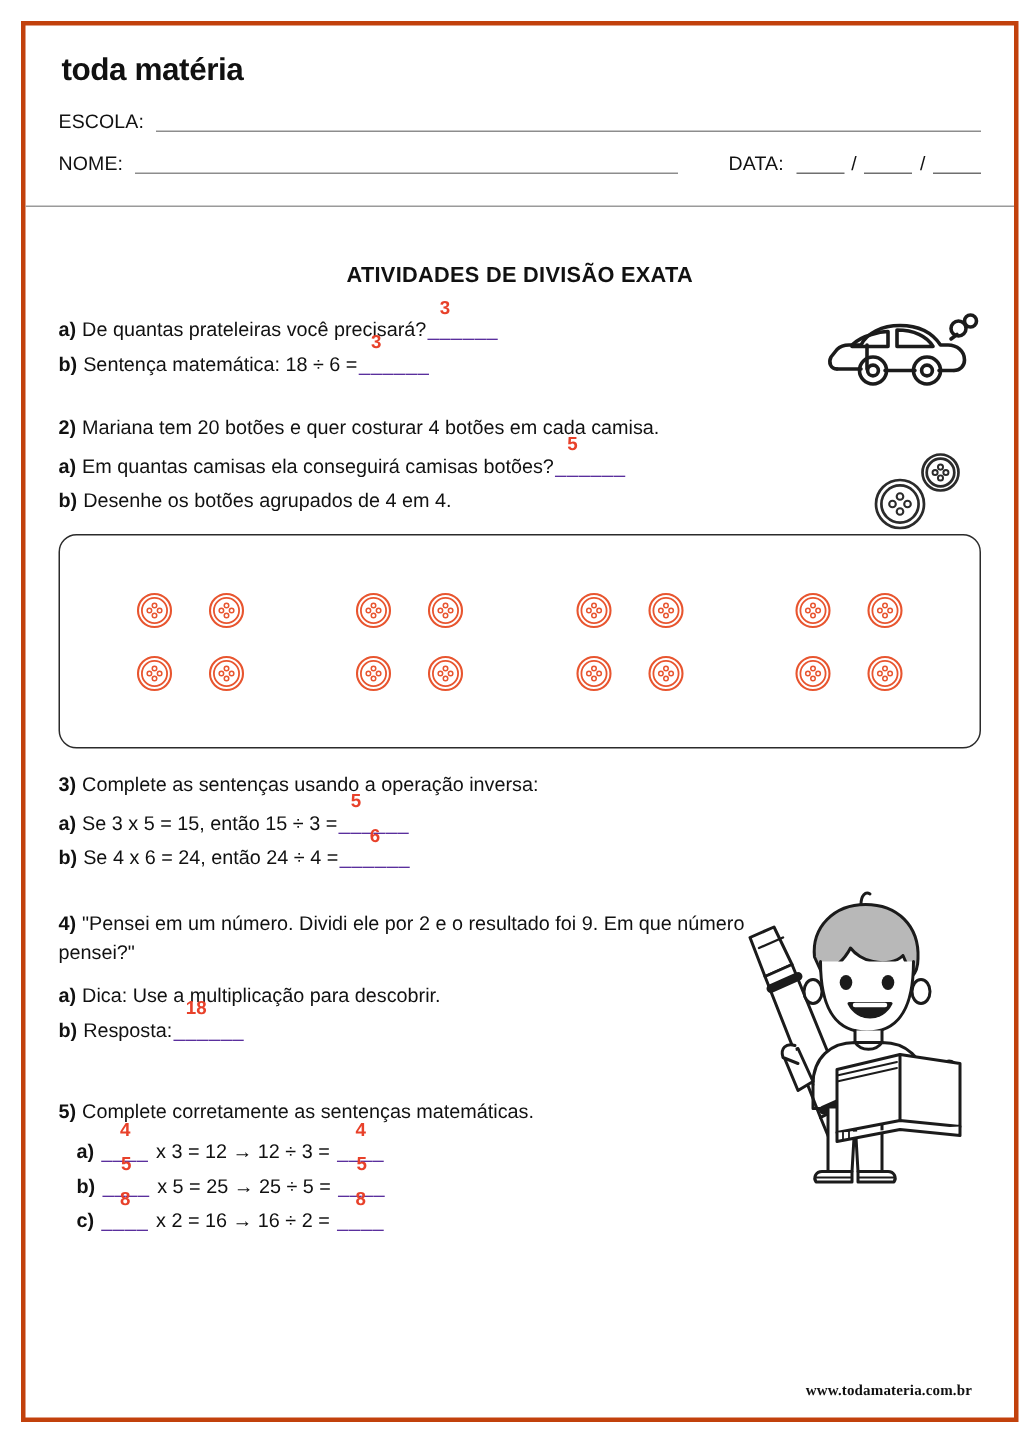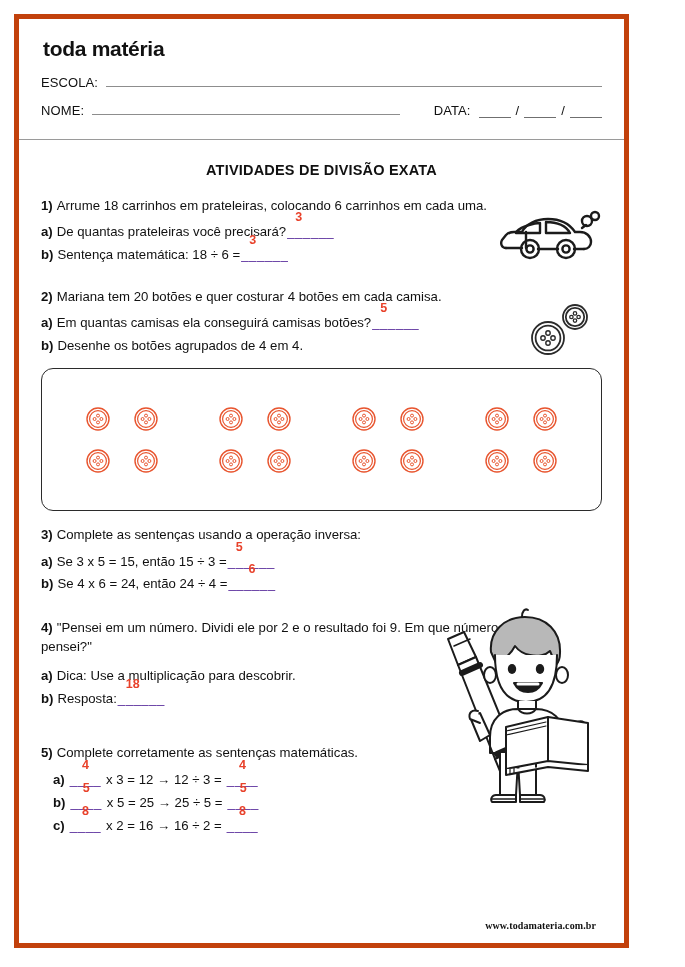--- a/index.html
+++ b/index.html
@@ -13,41 +13,41 @@
     font-family: "Liberation Sans", sans-serif;
     color: #111111;
     position: relative;
     overflow: hidden;
   }
 
   .page-frame {
     position: absolute;
     left: 14px;
     top: 14px;
-    width: 615px;
+    width: 665px;
     height: 934px;
-    border: 5px solid #c2410c;
+    border: 3px solid #c2410c;
     box-sizing: border-box;
     background: #fff;
   }
 
   
   .header-block {
     padding: 14px 22px 8px 22px;
     border-bottom: 1px solid #9a9a9a;
   }
   .brand {
     font-size: 21px;
     font-weight: bold;
     letter-spacing: -0.3px;
     margin: 4px 0 14px 2px;
   }
   .field-row {
     display: flex;
-    align-items: flex-start;
+    align-items: flex-end;
     font-size: 13px;
     margin-bottom: 13px;
     letter-spacing: 0.1px;
   }
   .field-label {
     white-space: nowrap;
     padding-right: 8px;
   }
   .field-rule {
     flex: 1;
@@ -72,21 +72,21 @@
   
   .sheet-body {
     position: relative;
     padding: 16px 22px 0 22px;
   }
   .sheet-title {
     text-align: center;
     font-size: 14.5px;
     font-weight: bold;
     letter-spacing: 0.2px;
-    margin: 6px 0 18px 0;
+    margin: 22px 0 18px 0;
   }
 
   .q-block { margin-bottom: 13px; }
   .q-stem {
     font-size: 13.2px;
     line-height: 1.45;
     margin-bottom: 7px;
     max-width: 500px;
   }
   .q-item {
@@ -184,23 +184,20 @@
         <span class="date-seg"></span>
       </span>
     </div>
   </div>
 
   <div class="sheet-body">
 
     <div class="sheet-title">ATIVIDADES DE DIVISÃO EXATA</div>
 
     <div class="q-block">
-      <div class="q-stem">
-        <span class="lbl">1)</span><span>Arrume 18 carrinhos em prateleiras, colocando 6 carrinhos em cada uma.</span>
-      </div>
       <div class="q-item">
         <span class="lbl">a)</span>
         <span>De quantas prateleiras você precisará?</span>
         <span class="blank">
           <span class="ans">3</span>
           <span class="dashes">______</span>
         </span>
       </div>
       <div class="q-item">
         <span class="lbl">b)</span>

